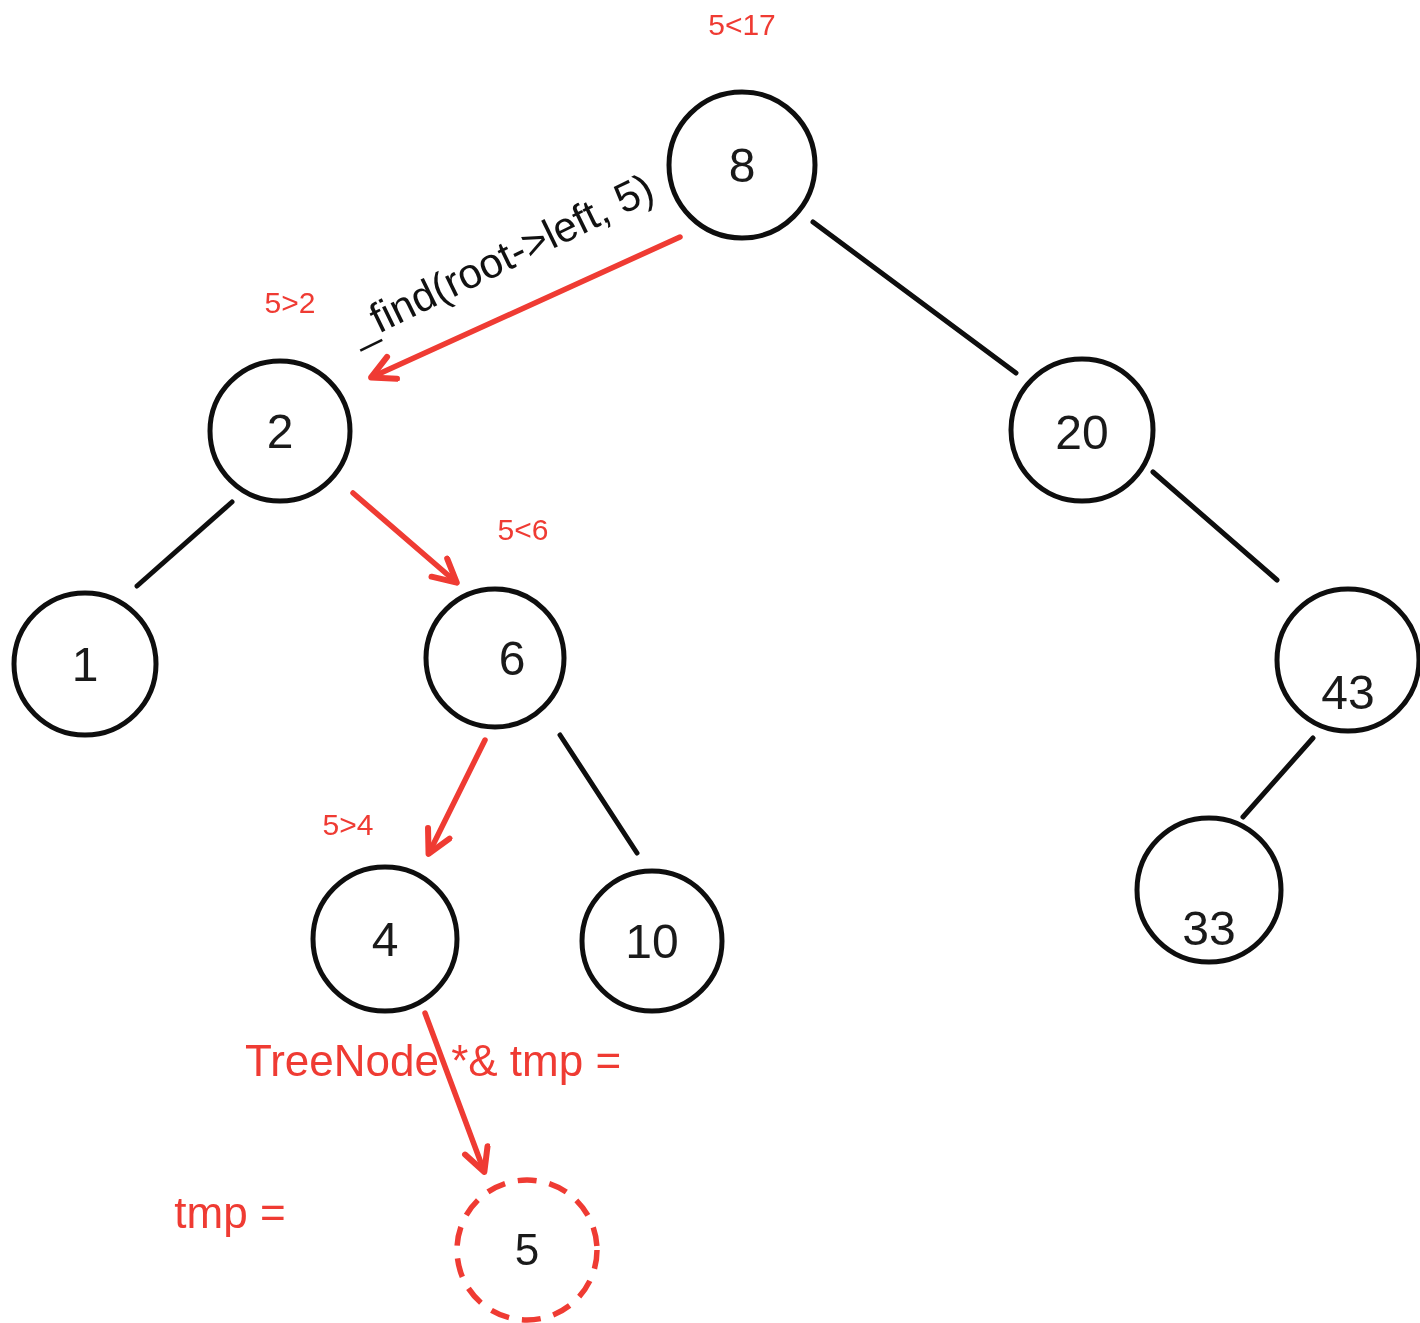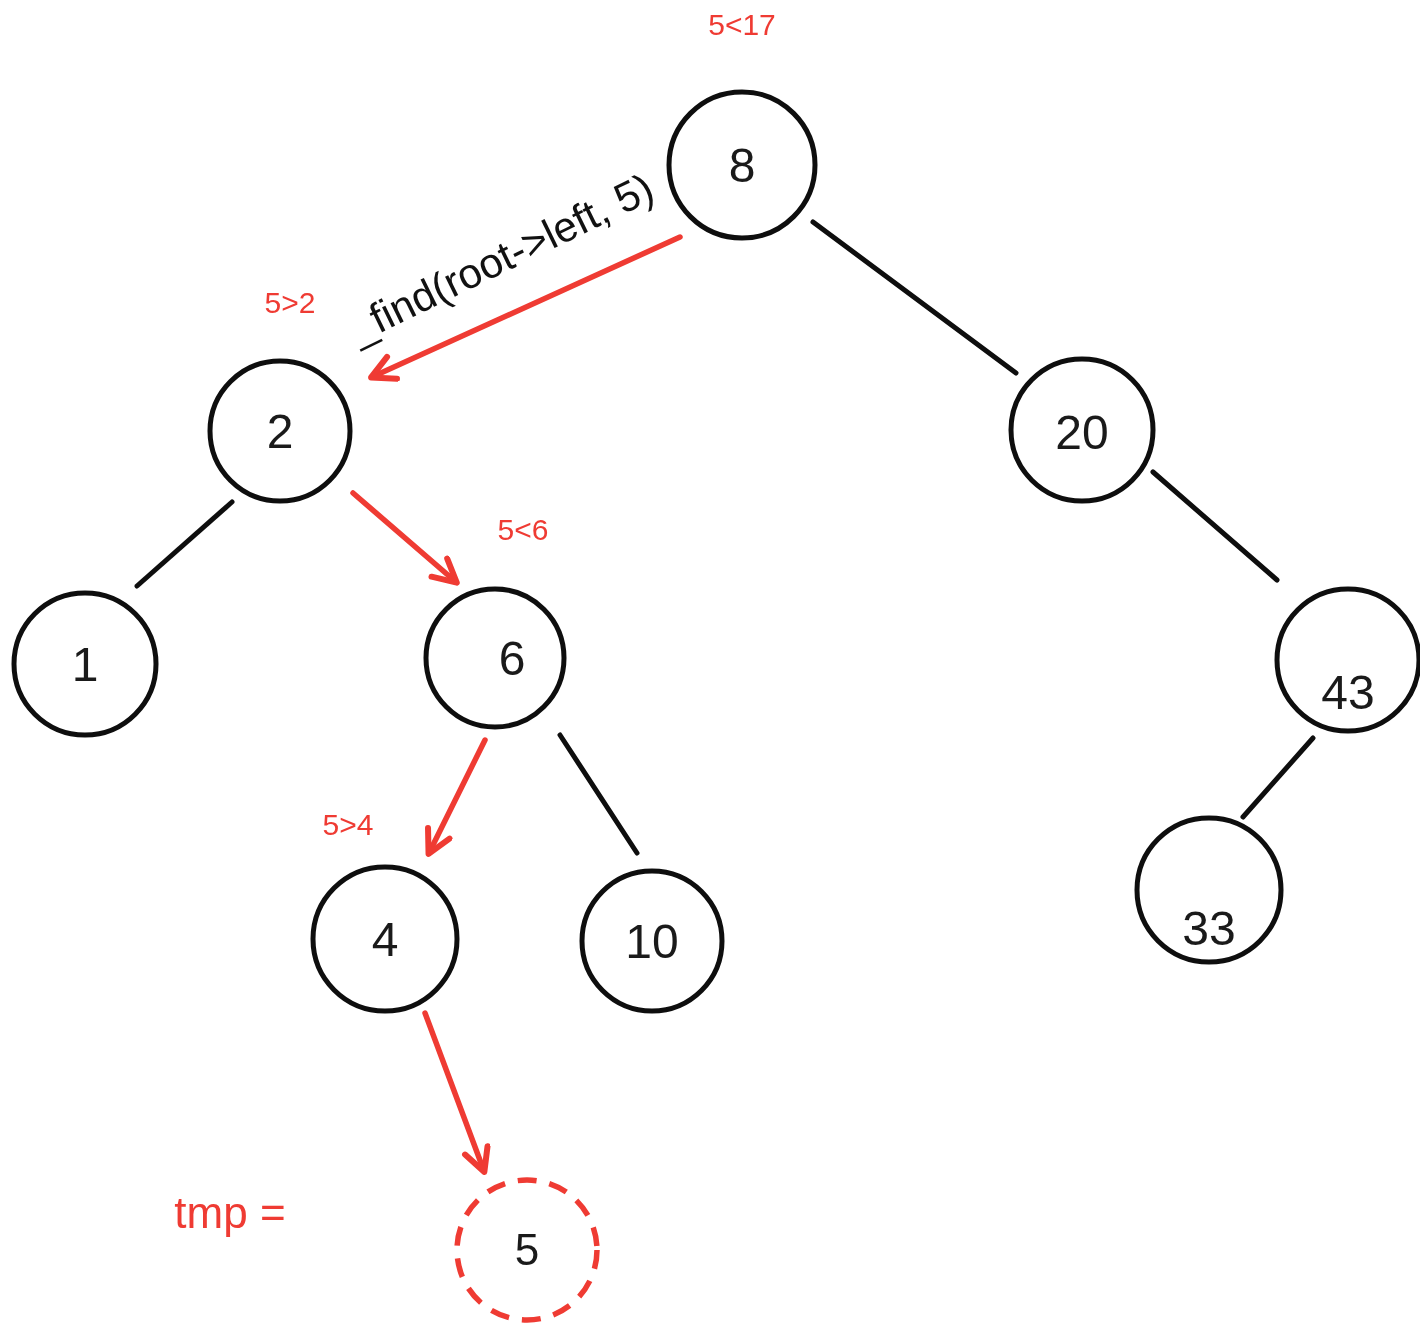--- a/index.html
+++ b/index.html
@@ -105,20 +105,21 @@
 
   <div class="txt red-txt cmp" style="left:290px; top:286px;">5&gt;2</div>
 
   <div class="txt red-txt cmp" style="left:523px; top:513px;">5&lt;6</div>
 
   <div class="txt red-txt cmp" style="left:348px; top:808px;">5&gt;4</div>
 
   <div class="txt rotated-call" style="left:501px; top:258px;">_find(root-&gt;left, 5)</div>
 
   <div class="code-block" style="left:433px; top:1031px;">
+    <div>TreeNode *&amp; tmp =</div>
   </div>
 
   <div class="code-block" style="left:230px; top:1183px;">
     <div>tmp =</div>
   </div>
 
   <svg class="layer-arrows" width="1420" height="1323" viewBox="0 0 1420 1323">
     <defs>
       <marker id="redhead" markerUnits="userSpaceOnUse" markerWidth="40" markerHeight="40" refX="26" refY="15" orient="auto">
         <path d="M4,3 L27,15 L4,27" fill="none" stroke="#ef3b33" stroke-width="6" stroke-linecap="round" stroke-linejoin="round"></path>

